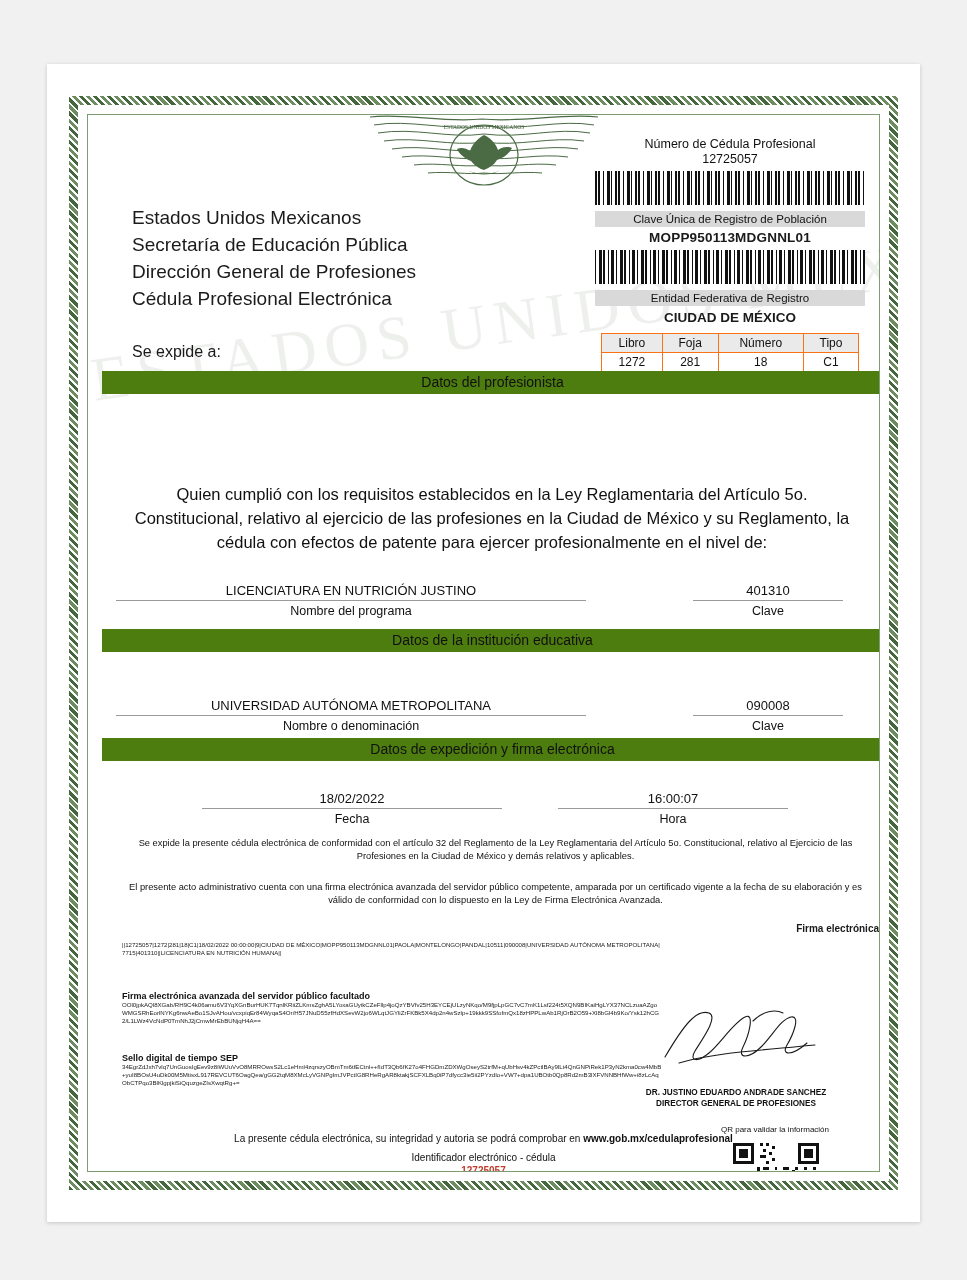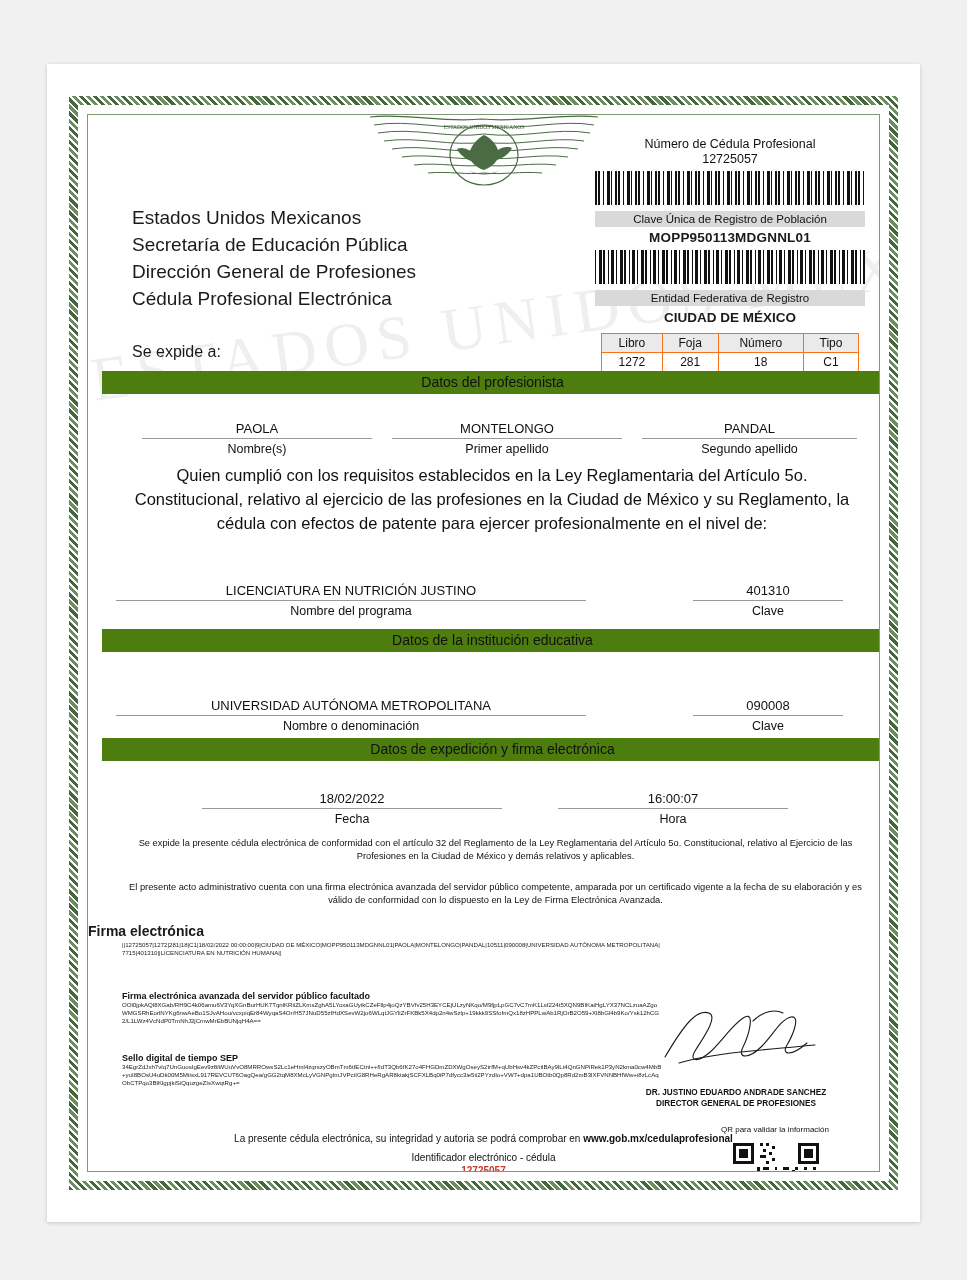--- a/index.html
+++ b/index.html
@@ -97,21 +97,21 @@
 
   .row2 { position:absolute; left:14px; width:781px; }
   .row2 .left { position:absolute; left:14px; width:470px; text-align:center; }
   .row2 .right { position:absolute; right:40px; width:150px; text-align:center; }
 
   .legal {
     position:absolute; left:40px; width:735px; text-align:center;
     font-size:9.3px; line-height:1.45; color:#111;
   }
 
-  .firma-title { position:absolute; left:0; width:100%; text-align:left; font-size:14px; font-weight:bold; }
+  .firma-title { position:absolute; left:0; width:100%; text-align:right; font-size:10px; font-weight:bold; }
 
   .blockhead { font-size:9px; font-weight:bold; color:#111; }
   .blockbody { font-size:6.1px; line-height:1.32; color:#222; word-break:break-all; }
 
   .sig-svg { position:absolute; right:52px; top:886px; width:170px; height:74px; }
   .sig-name {
     position:absolute; right:28px; top:972px; width:230px; text-align:center;
     font-size:8.2px; font-weight:bold; line-height:1.35; color:#111;
   }
 
@@ -184,39 +184,22 @@
             <td>C1</td>
           </tr>
         </tbody>
           </table>
       </div>
 
       <div class="expide">Se expide a:</div>
 
       <div class="section-band" style="top:256px;">Datos del profesionista</div>
 
-      <div class="trio" style="top:306px; height:42px;">
-        <div class="cell" style="left:40px; width:230px;">
-          <div class="val">PAOLA</div>
-          <div class="rule" style="margin:2px 0 3px;"></div>
-          <div class="cap">Nombre(s)</div>
-        </div>
-        <div class="cell" style="left:290px; width:230px;">
-          <div class="val">MONTELONGO</div>
-          <div class="rule" style="margin:2px 0 3px;"></div>
-          <div class="cap">Primer apellido</div>
-        </div>
-        <div class="cell" style="left:540px; width:215px;">
-          <div class="val">PANDAL</div>
-          <div class="rule" style="margin:2px 0 3px;"></div>
-          <div class="cap">Segundo apellido</div>
-        </div>
-      </div>
-
-      <div class="para" style="top:349px;">Quien cumplió con los requisitos establecidos en la Ley Reglamentaria del Artículo 5o. Constitucional, relativo al ejercicio de las profesiones en la Ciudad de México y su Reglamento, la cédula con efectos de patente para ejercer profesionalmente en el nivel de:</div>
+
+      <div class="para" style="top:368px;">Quien cumplió con los requisitos establecidos en la Ley Reglamentaria del Artículo 5o. Constitucional, relativo al ejercicio de las profesiones en la Ciudad de México y su Reglamento, la cédula con efectos de patente para ejercer profesionalmente en el nivel de:</div>
 
       <div class="row2" style="top:468px; height:40px;">
         <div class="left">
           <div class="val">LICENCIATURA EN NUTRICIÓN JUSTINO</div>
           <div class="rule" style="margin:2px 0 3px;"></div>
           <div class="cap">Nombre del programa</div>
         </div>
         <div class="right">
           <div class="val">401310</div>
           <div class="rule" style="margin:2px 0 3px;"></div>

